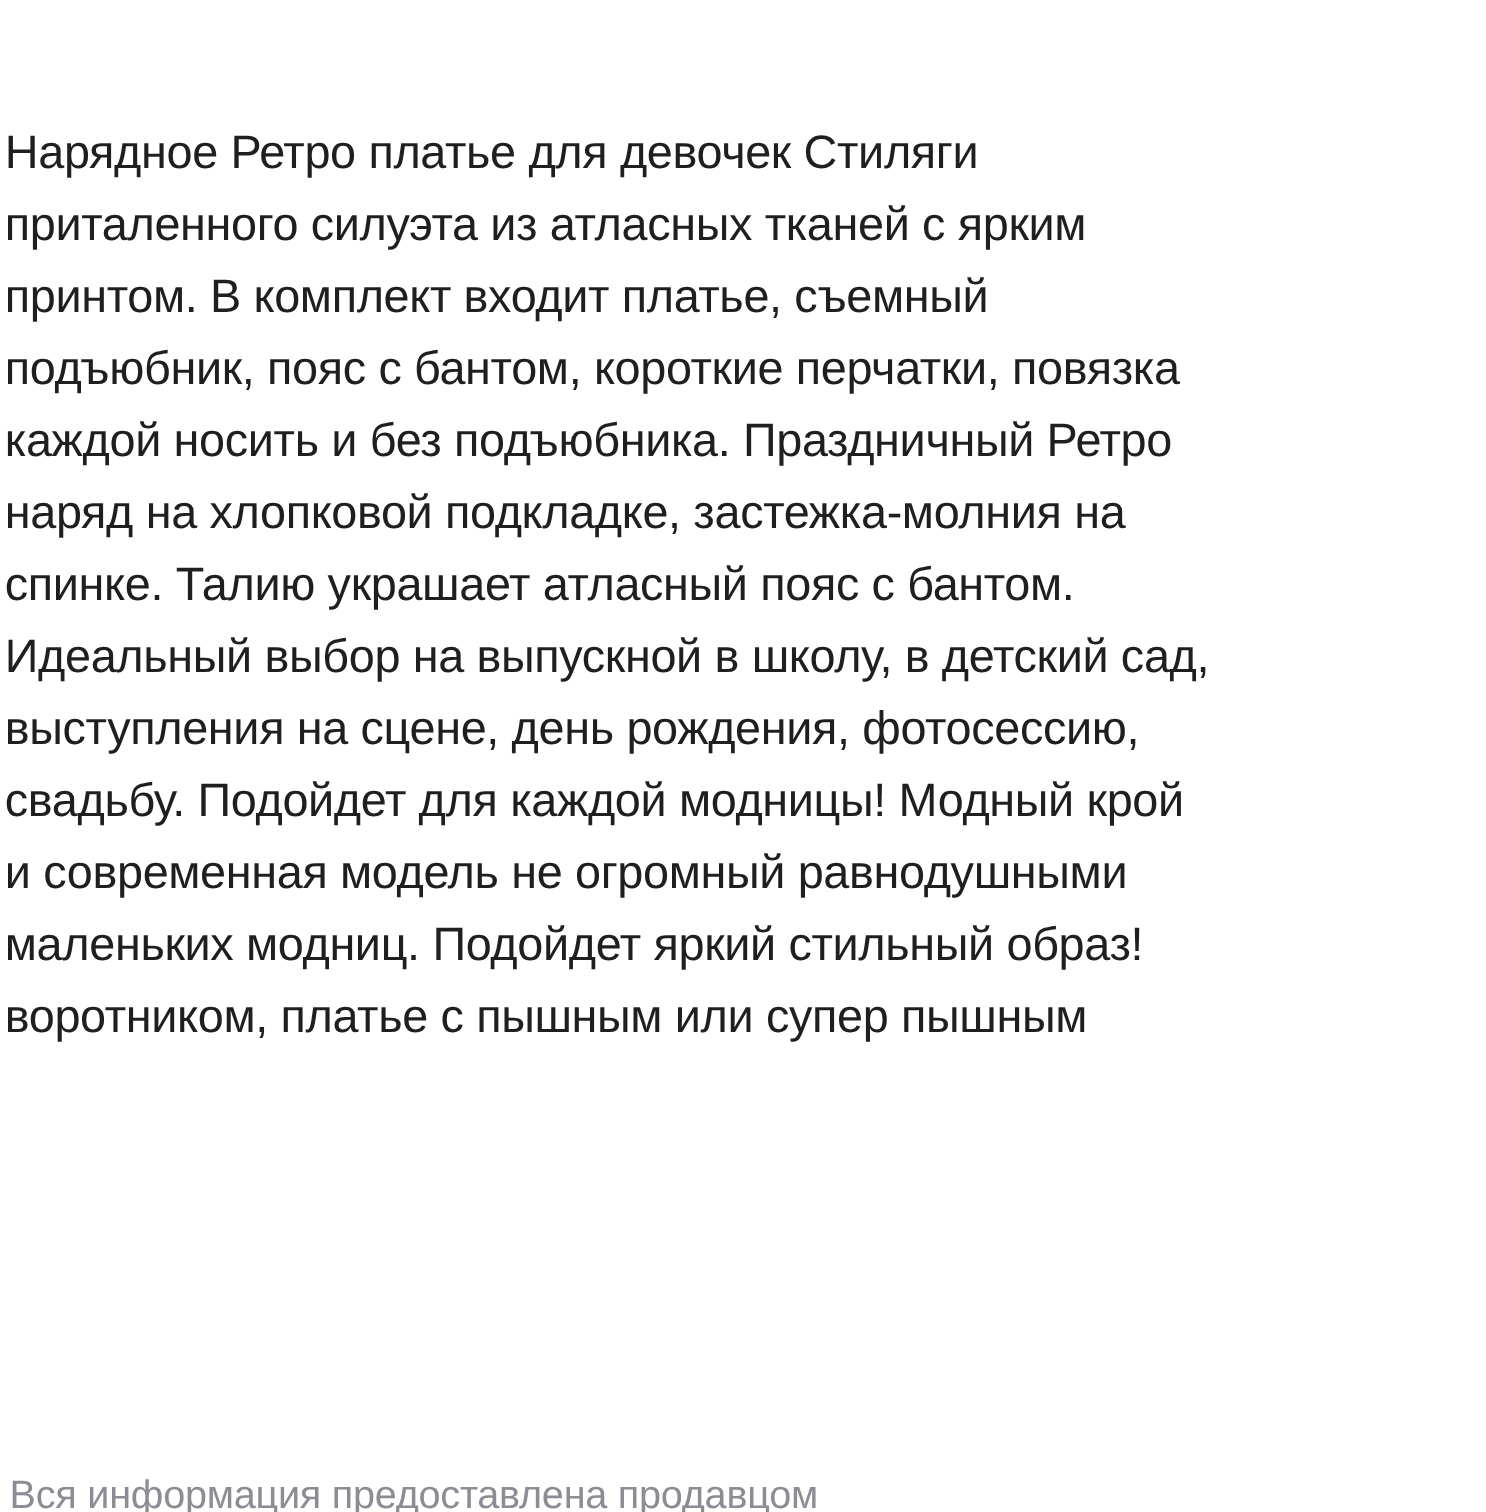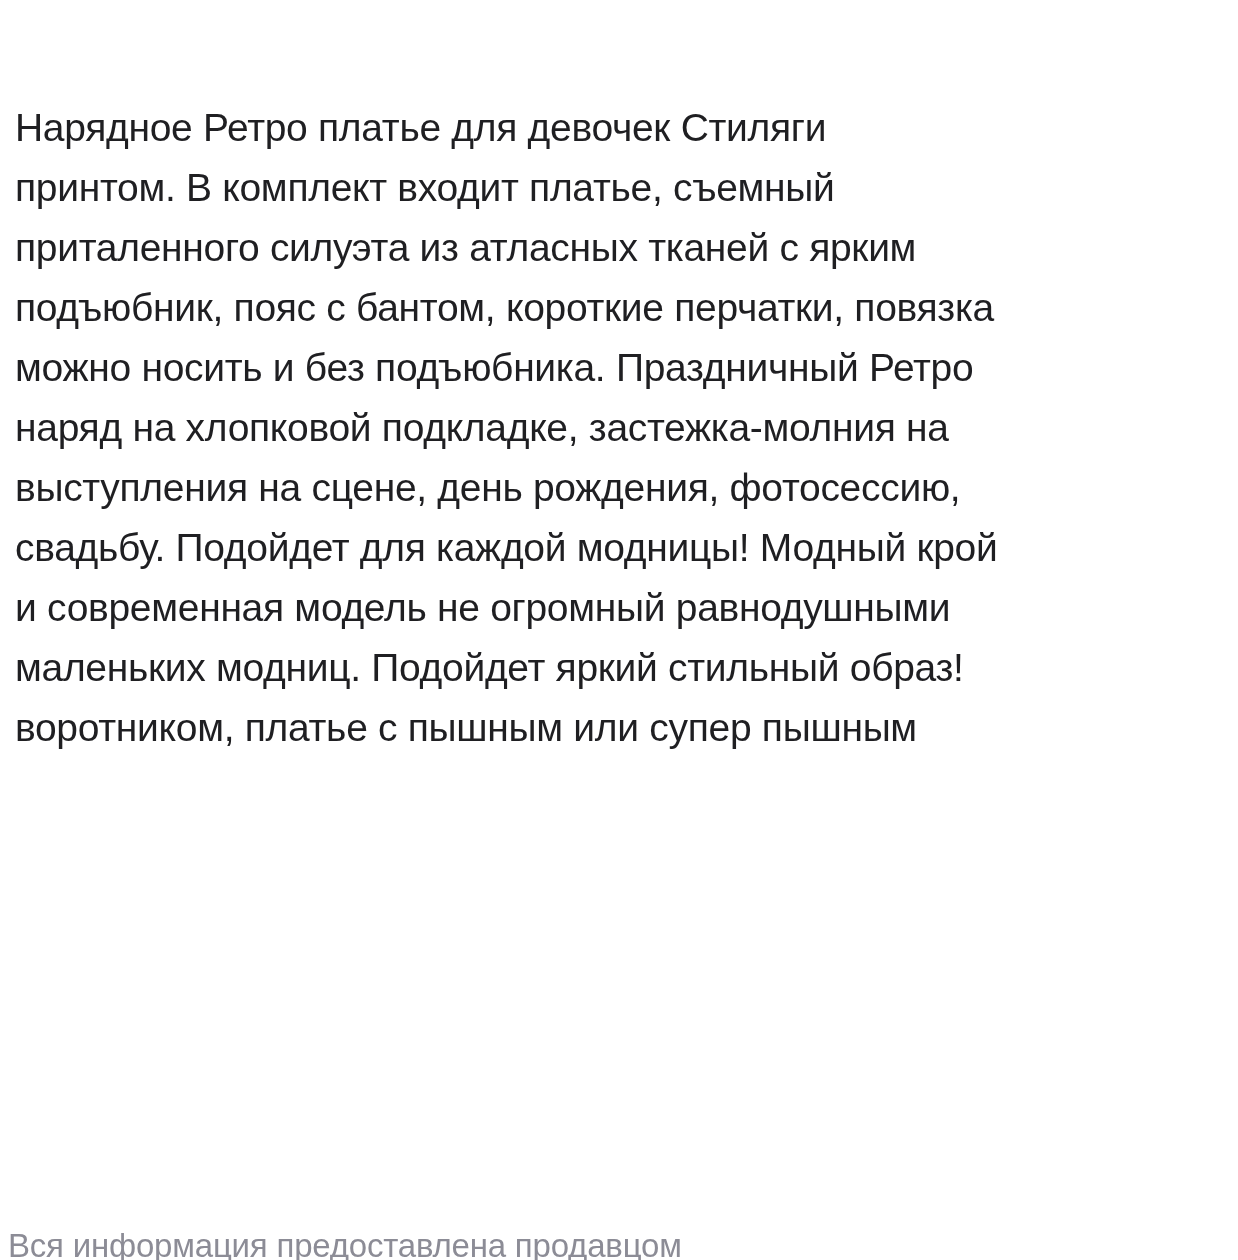--- a/index.html
+++ b/index.html
@@ -1,40 +1,42 @@
 <!DOCTYPE html>
 <html><head>
 <meta charset="utf-8">
 <style>
   html, body { margin: 0; padding: 0; background: #ffffff; }
   body { width: 1238px; height: 1260px; overflow: hidden; position: relative; }
   .desc {
-    position: absolute; left: 15px; top: 98px;
+    position: absolute; left: 4px; top: 98px;
     font-family: "Liberation Sans", sans-serif;
     font-size: 39px; line-height: 60px; color: #1f1f22;
     letter-spacing: -0.3px;
   }
   .desc .line { white-space: nowrap; display: block; }
   .footer {
     position: absolute; left: 8px; top: 1224px;
     font-family: "Liberation Sans", sans-serif;
     font-size: 33px; line-height: 44px; color: #8c8c96;
     white-space: nowrap; letter-spacing: -0.2px;
   }
 </style>
 </head>
 <body>
 
 <div class="desc">
   <span class="line">Нарядное Ретро платье для девочек Стиляги</span>
+  <span class="line">приталенного силуэта из атласных тканей с ярким</span>
   <span class="line">принтом. В комплект входит платье, съемный</span>
-  <span class="line">приталенного силуэта из атласных тканей с ярким</span>
   <span class="line">подъюбник, пояс с бантом, короткие перчатки, повязка</span>
-  <span class="line">можно носить и без подъюбника. Праздничный Ретро</span>
+  <span class="line">каждой носить и без подъюбника. Праздничный Ретро</span>
   <span class="line">наряд на хлопковой подкладке, застежка-молния на</span>
+  <span class="line">спинке. Талию украшает атласный пояс с бантом.</span>
+  <span class="line">Идеальный выбор на выпускной в школу, в детский сад,</span>
   <span class="line">выступления на сцене, день рождения, фотосессию,</span>
   <span class="line">свадьбу. Подойдет для каждой модницы! Модный крой</span>
   <span class="line">и современная модель не огромный равнодушными</span>
   <span class="line">маленьких модниц. Подойдет яркий стильный образ!</span>
   <span class="line">воротником, платье с пышным или супер пышным</span>
 </div>
 
 <div class="footer">Вся информация предоставлена продавцом</div>
 
 </body></html>

